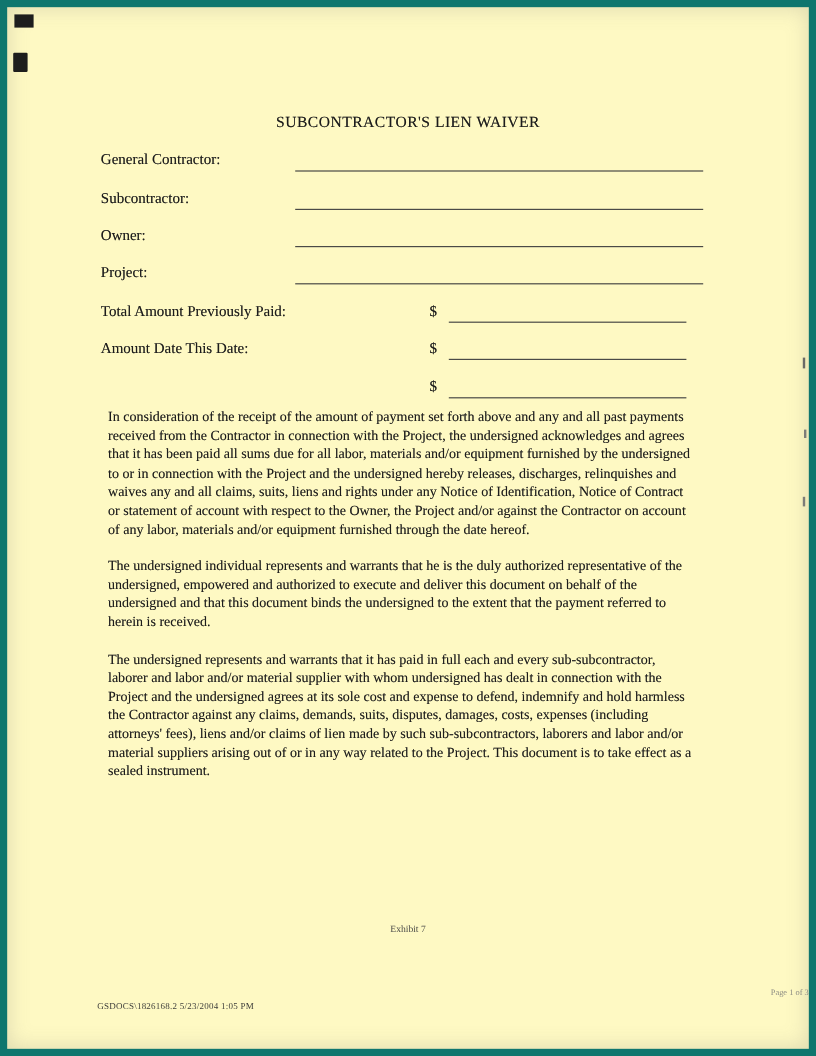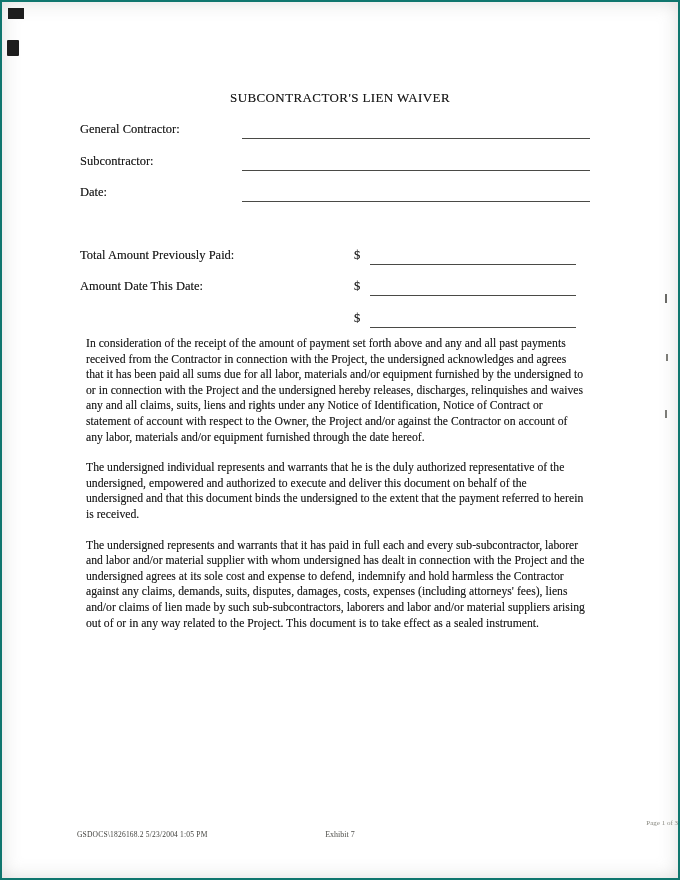--- a/index.html
+++ b/index.html
@@ -1,20 +1,20 @@
 <!DOCTYPE html>
 <html><head>
 <meta charset="utf-8">
 <style>
   html,body{margin:0;padding:0;background:#e8e8e6;}
   .sheet{
     position:relative;
     width:680px;height:880px;
-    background:#ffffff;
-    border:2px solid #0f766e;
+    background:#fef9c3;
+    border:6px solid #0f766e;
     box-sizing:border-box;
     font-family:"Liberation Serif", serif;
     color:#1c1c1c;
     overflow:hidden;
   }
   .scan-texture{
     position:absolute;inset:0;
     box-shadow:inset 0 0 18px rgba(120,120,115,0.25);
     pointer-events:none;
   }
@@ -44,21 +44,21 @@
   .r5{top:246px}.r6{top:277px}.r7{top:309px}
 
   .body-text{
     position:absolute;left:78px;right:92px;top:334px;
     font-size:11.7px;line-height:15.6px;
     text-shadow:0 0 .4px rgba(25,25,25,.45);
   }
   .body-text p{margin:0 0 15px 6px;}
 
   .footer-exhibit{
-    position:absolute;left:0;right:0;top:828px;
+    position:absolute;left:0;right:0;top:764px;
     text-align:center;font-size:8px;color:#4e4e4a;
   }
   .footer-page{
     position:absolute;left:0;right:0;top:817px;
     text-align:right;font-size:7px;color:#8a8a82;
   }
   .doc-id{
     position:absolute;left:75px;top:828px;
     font-size:7.5px;color:#3f3f3b;
     font-family:"Liberation Serif", serif;
@@ -80,21 +80,25 @@
 
   <div class="frow r1">
     <span class="flabel">General Contractor:</span>
     <span class="fline plain"></span>
   </div>
   <div class="frow r2">
     <span class="flabel">Subcontractor:</span>
     <span class="fline plain"></span>
   </div>
   <div class="frow r3">
-    <span class="flabel">Date:</span>
+    <span class="flabel">Owner:</span>
+    <span class="fline plain"></span>
+  </div>
+  <div class="frow r4">
+    <span class="flabel">Project:</span>
     <span class="fline plain"></span>
   </div>
   <div class="frow r5">
     <span class="flabel">Total Amount Previously Paid:</span>
     <span class="dollar">$</span>
     <span class="fline money"></span>
   </div>
   <div class="frow r6">
     <span class="flabel">Amount Date This Date:</span>
     <span class="dollar">$</span>

